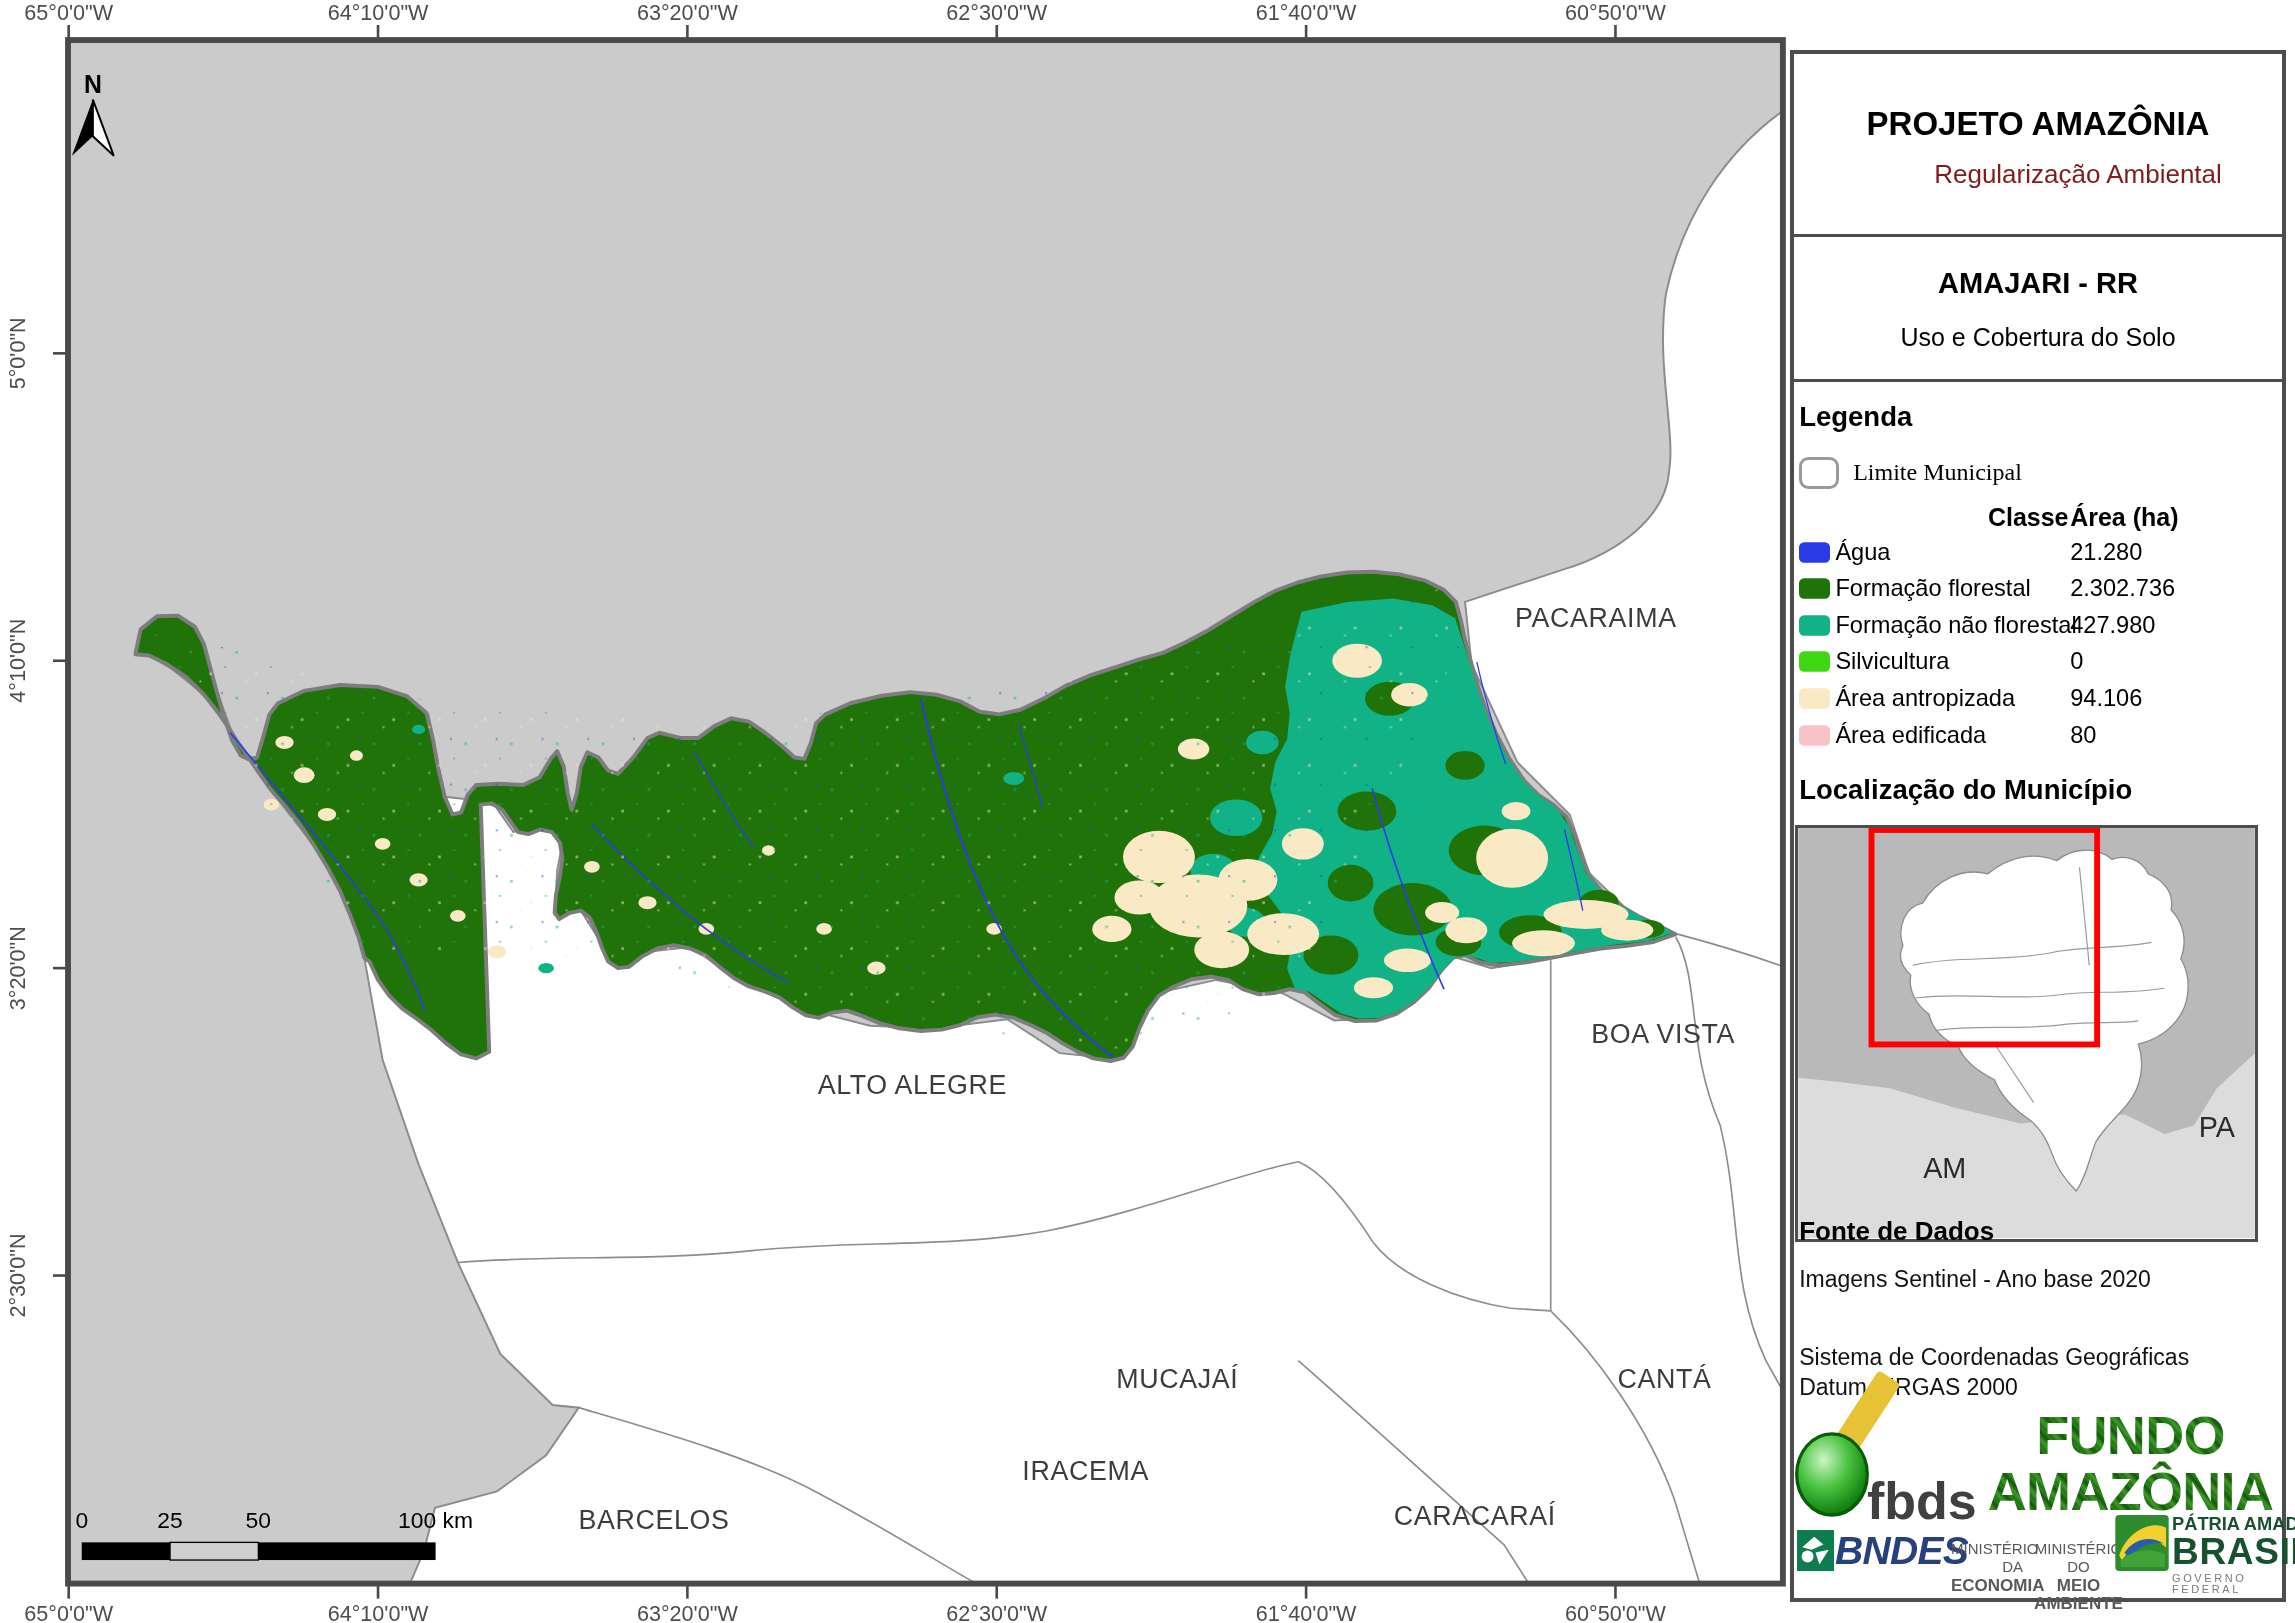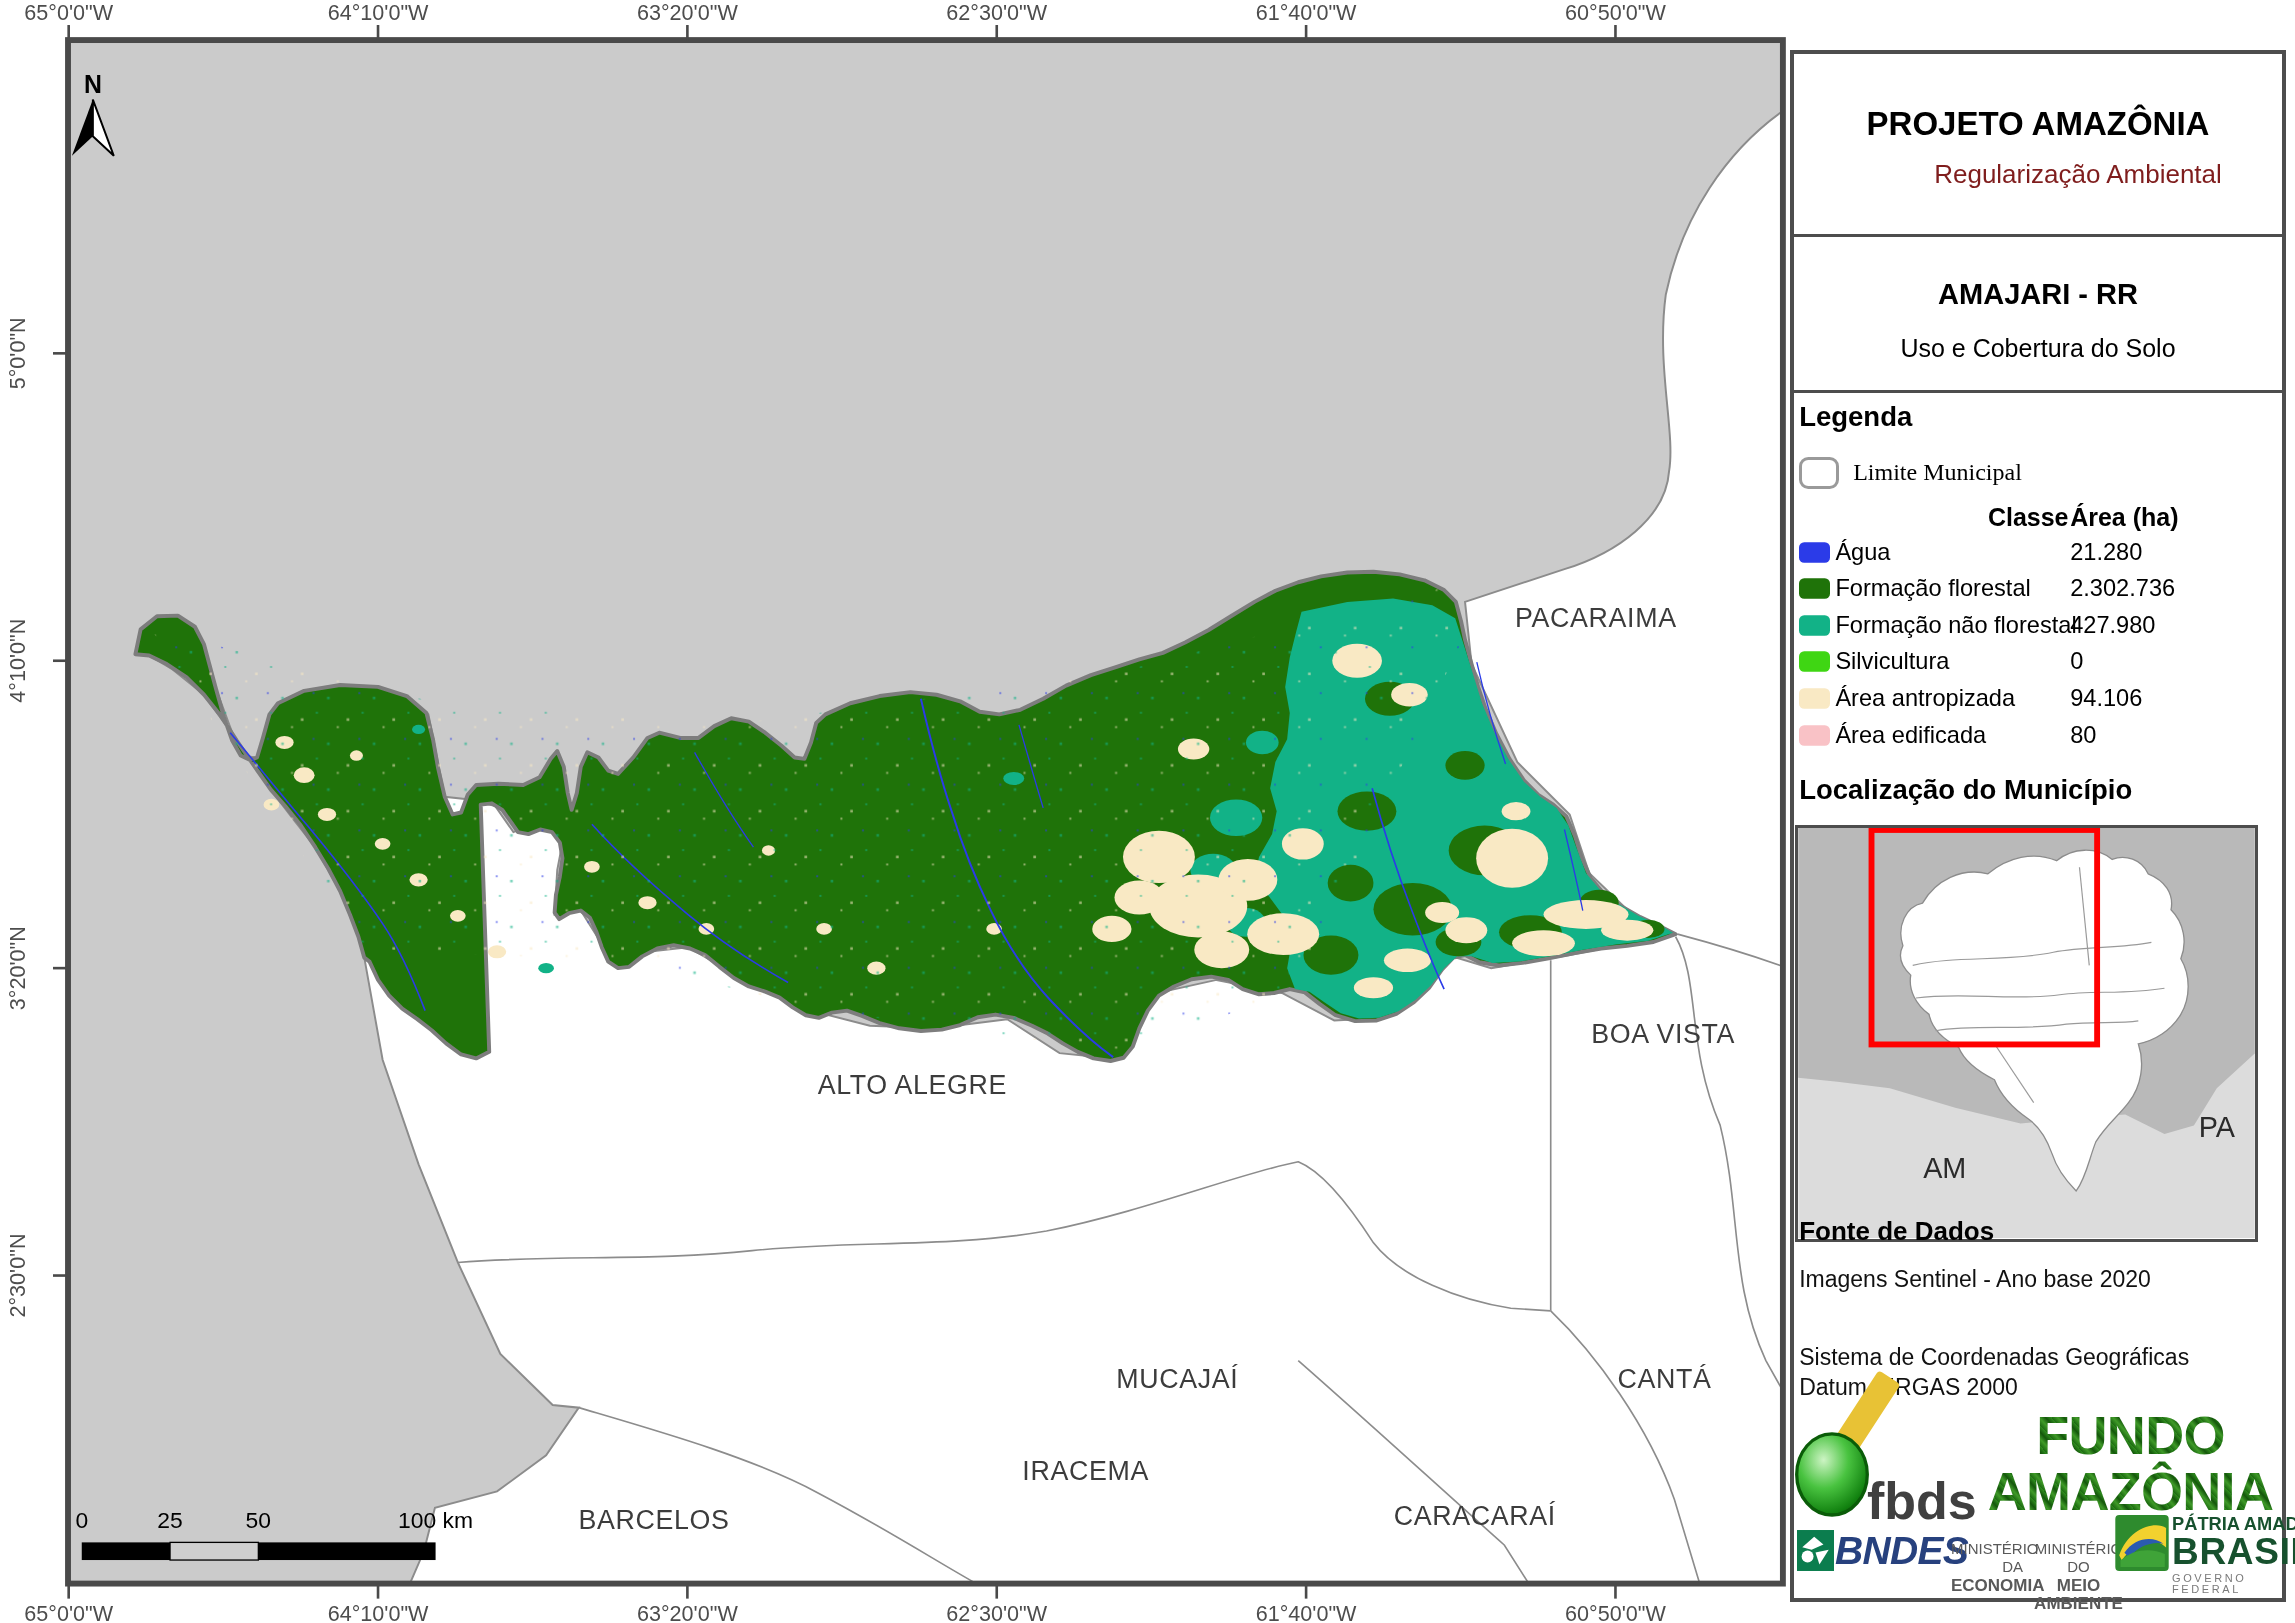--- a/index.html
+++ b/index.html
@@ -10,21 +10,21 @@
   .muni-lbl{font-size:41px;fill:#3c3c3c;letter-spacing:1px;}
   .c-forest{fill:#1F7309;}
   .c-teal{fill:#12B287;}
   .c-cream{fill:#F9E9C4;}
   .c-river{stroke:#2B3BE8;fill:none;}
   .muni-line{stroke:#8C8C8C;stroke-width:2.5;fill:none;}
   
   .panel{position:absolute;left:1790px;top:50px;width:496px;height:1552px;background:#fff;
          border:4.6px solid #4d4d4d;box-sizing:border-box;}
   .panel .sec1{position:absolute;left:0;top:0;width:100%;height:183px;border-bottom:3.9px solid #4d4d4d;box-sizing:border-box;}
-  .panel .sec2{position:absolute;left:0;top:183px;width:100%;height:156px;border-bottom:3.9px solid #4d4d4d;box-sizing:border-box;}
+  .panel .sec2{position:absolute;left:0;top:172px;width:100%;height:156px;border-bottom:3.9px solid #4d4d4d;box-sizing:border-box;}
   .ttl{position:absolute;width:100%;text-align:center;font-weight:bold;font-size:33px;color:#000;top:51px;}
   .sub{position:absolute;width:100%;text-align:center;font-size:26px;color:#7f1d1d;top:105px;padding-left:40px;}
   .m-ttl{position:absolute;width:100%;text-align:center;font-weight:bold;font-size:29px;top:41px;}
   .m-sub{position:absolute;width:100%;text-align:center;font-size:25px;top:97px;}
   .h1{position:absolute;left:5.2px;font-weight:bold;font-size:27.5px;color:#000;}
   .lim-row{position:absolute;left:5.2px;top:400px;height:37px;display:flex;align-items:center;}
   .lim-sw{width:34px;height:26px;border:3.3px solid #9a9a9a;border-radius:9.2px;background:#fff;}
   .lim-lbl{font-size:24px;margin-left:14px;font-family:Liberation Serif, serif;}
   .hdr-row{position:absolute;left:5.2px;top:449px;width:458px;font-weight:bold;font-size:25px;text-align:center;}
   .hdr-row .area-h{position:absolute;left:271px;top:0;}

